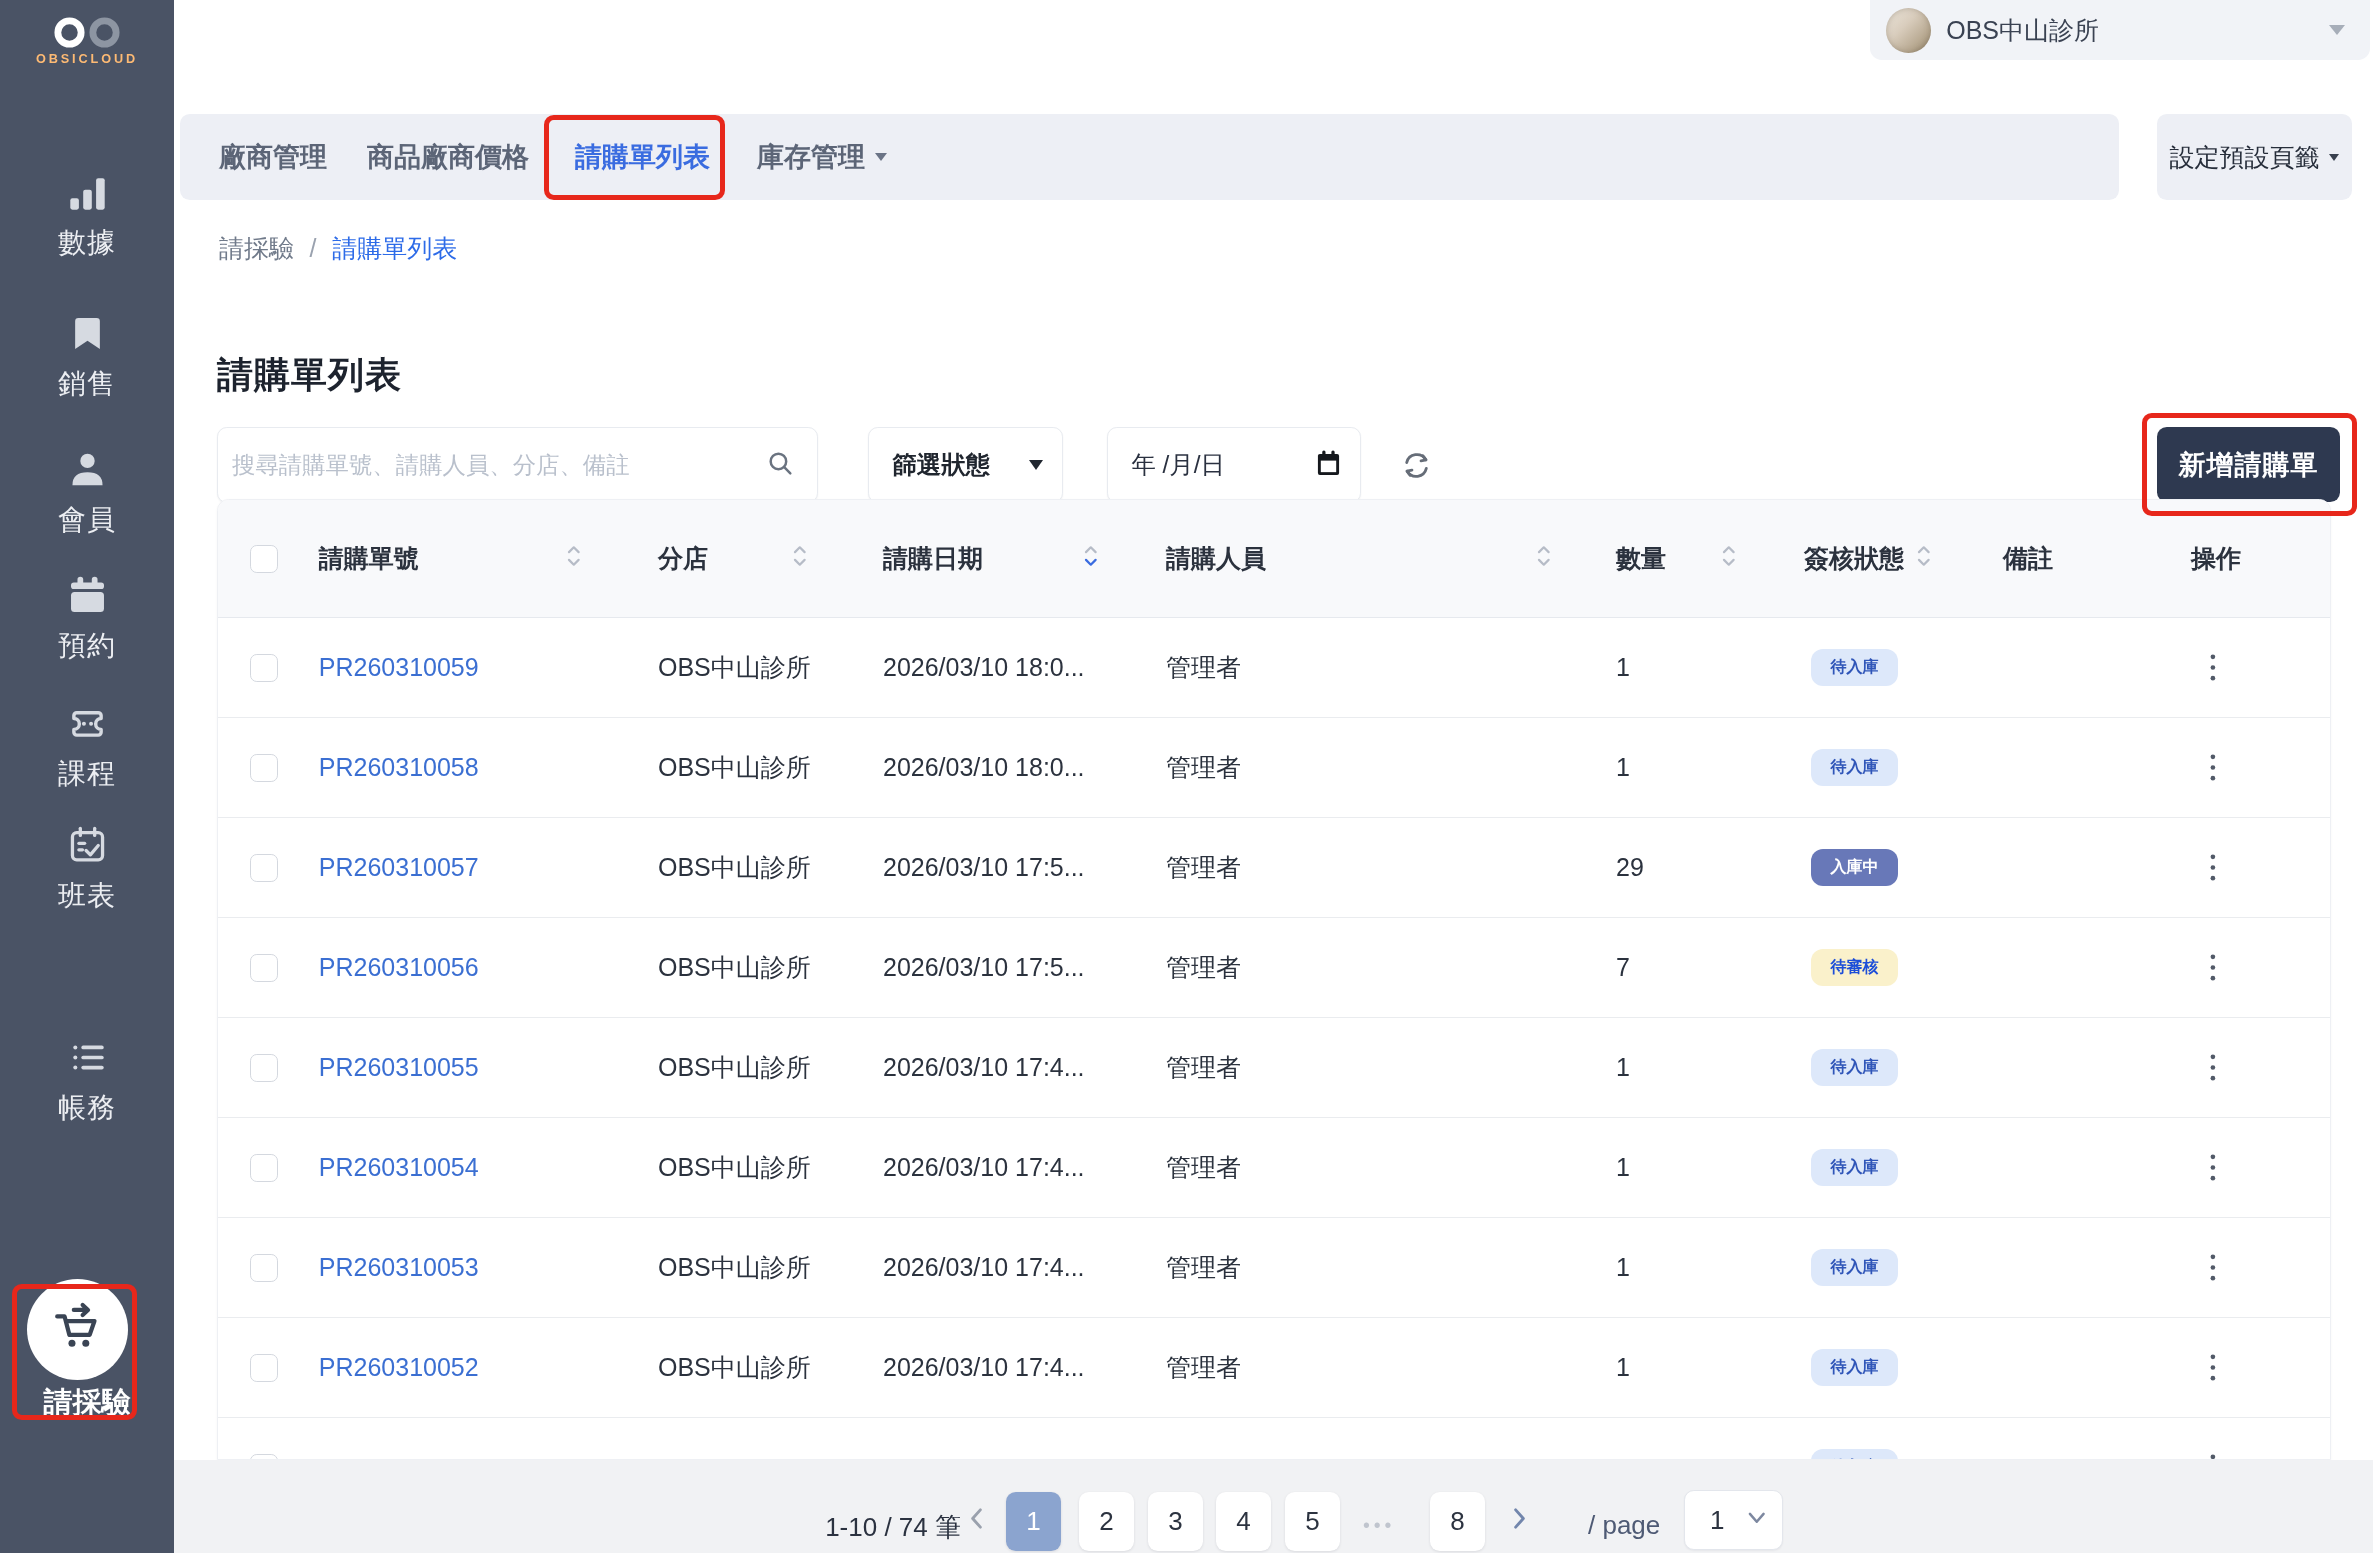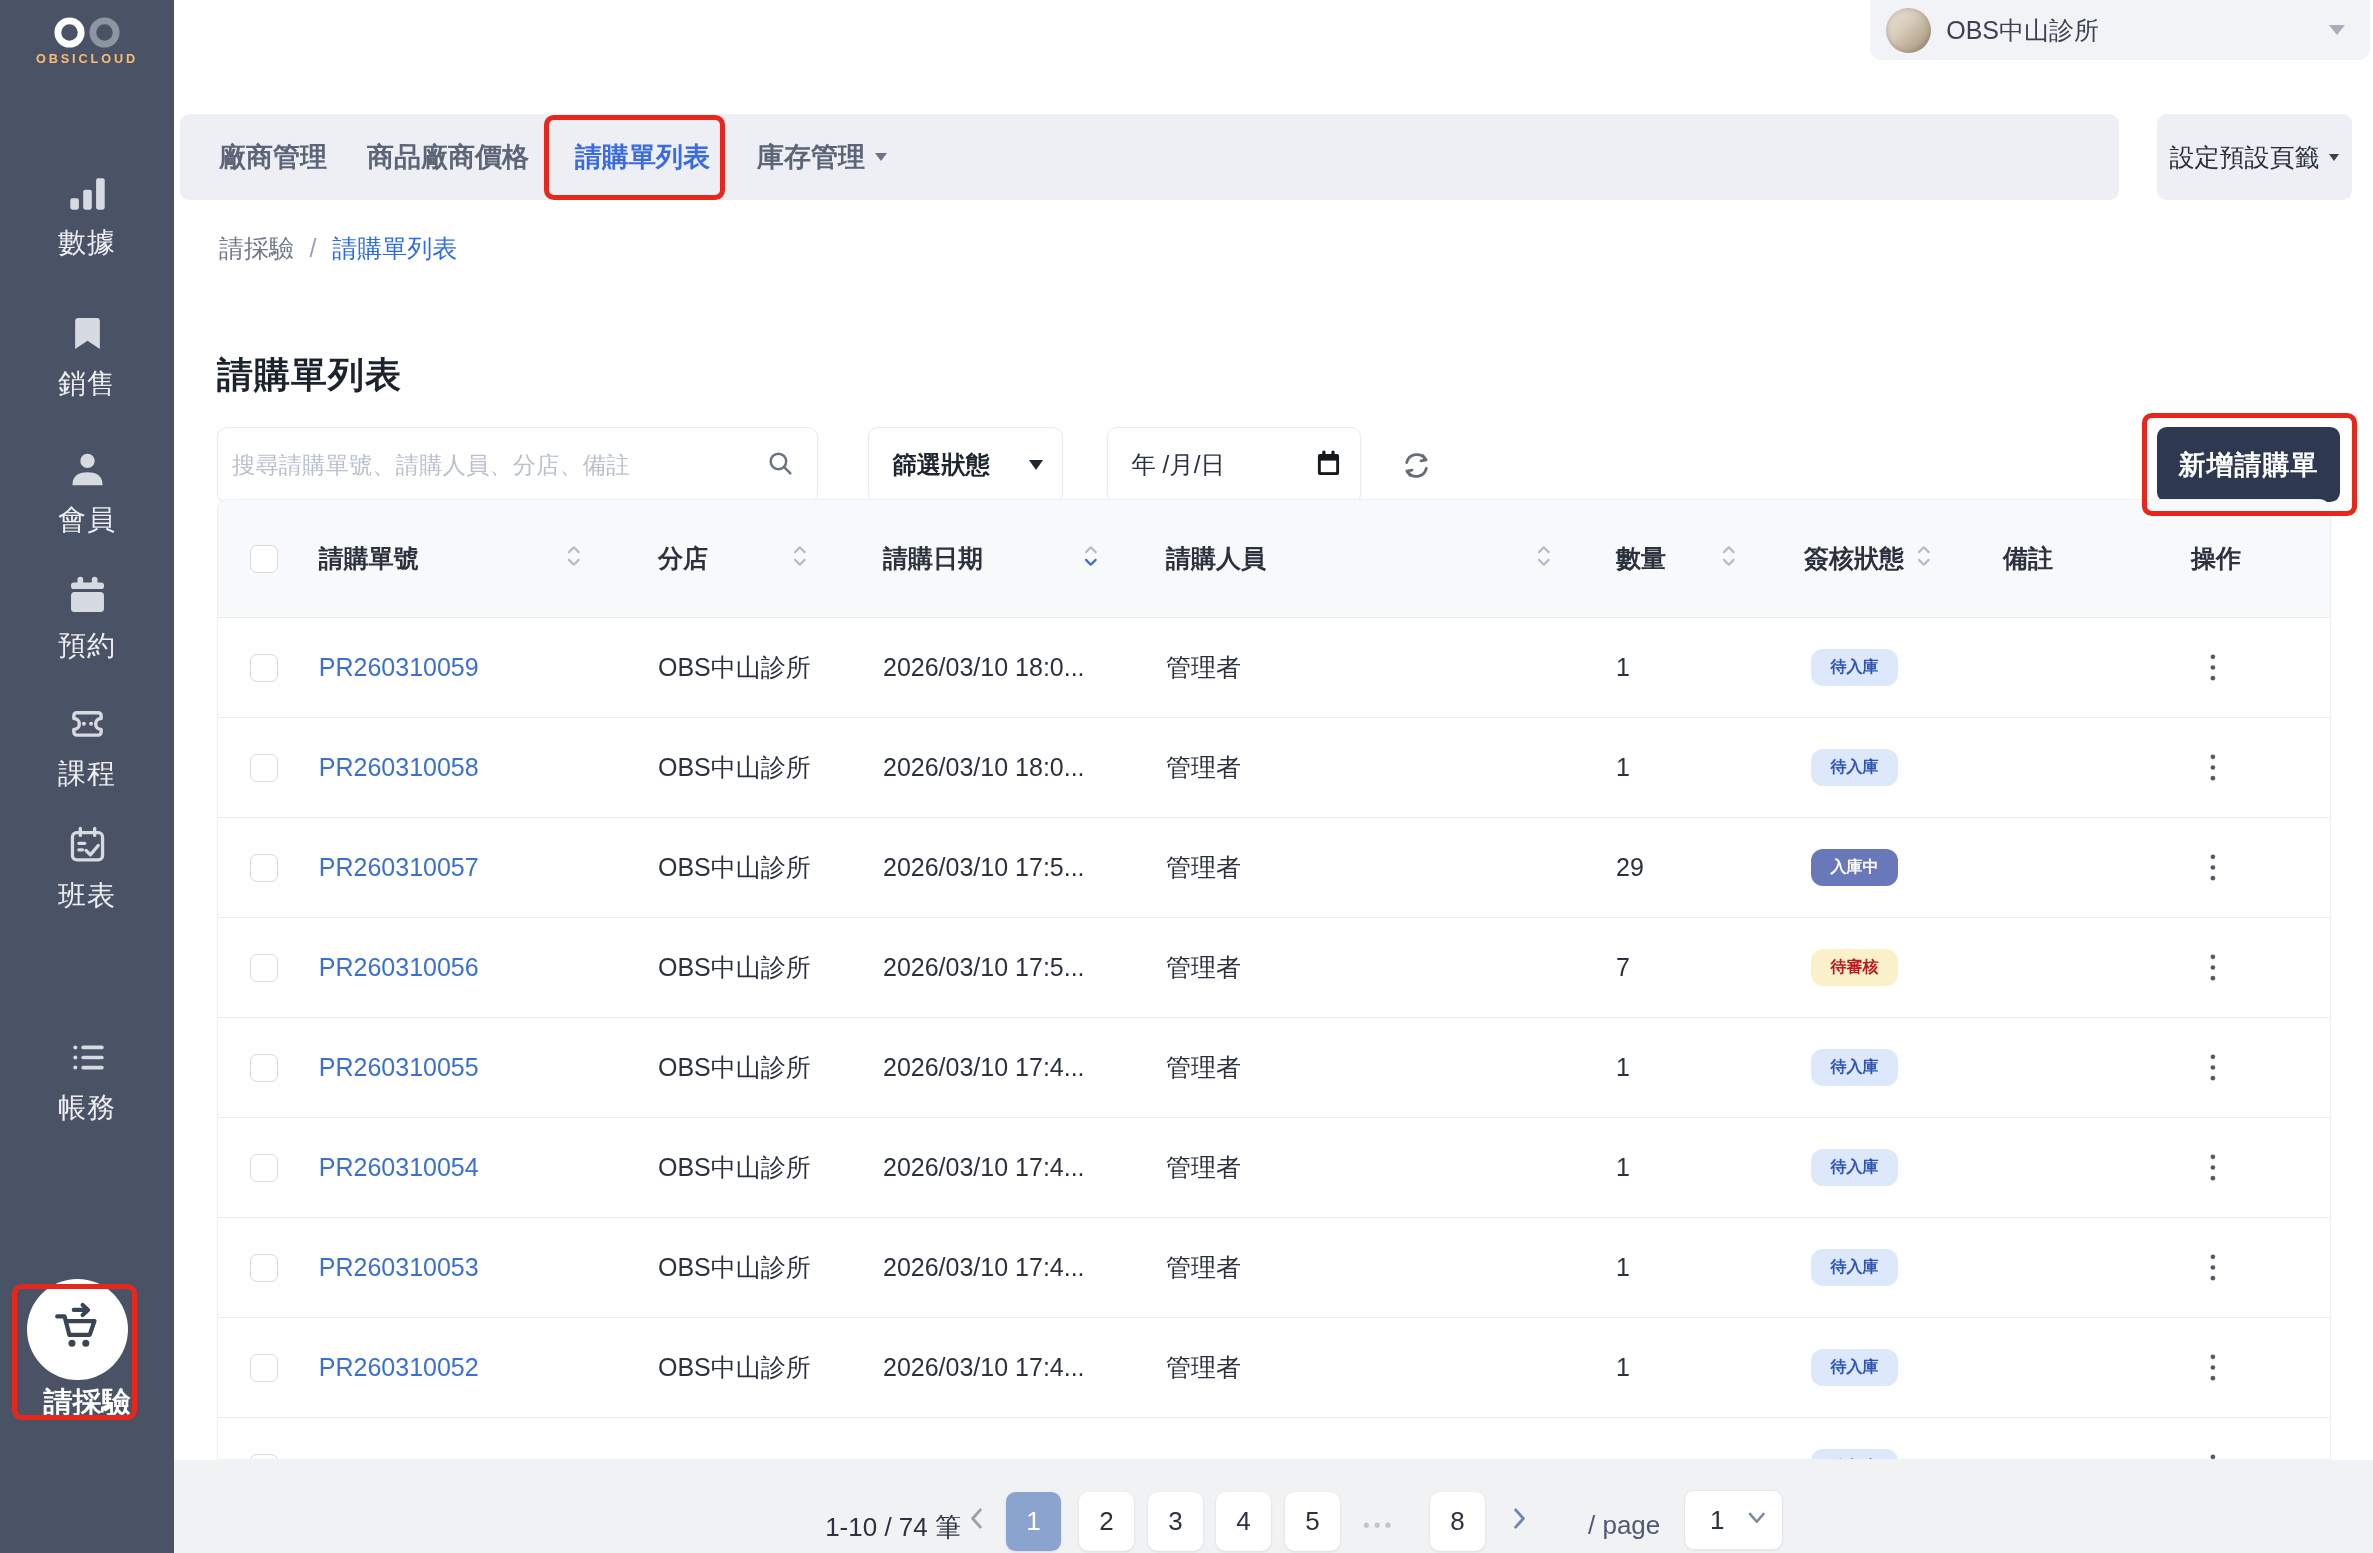--- a/index.html
+++ b/index.html
@@ -404,21 +404,21 @@
           <span class="checkbox"></span>
         </div>
     <div class="td c1p">
           <a class="row-link">PR260310056</a>
         </div>
     <div class="td c2p">OBS中山診所</div>
     <div class="td c3p">2026/03/10 17:5...</div>
     <div class="td c4p">管理者</div>
     <div class="td c5p">7</div>
     <div class="td c6cell">
-          <span class="badge" style="background: rgb(250, 241, 203); color: #b91c1c;">待審核</span>
+          <span class="badge" style="background: rgb(250, 241, 203); color: #1d4ed8;">待審核</span>
         </div>
     <div class="td c7p"></div>
     <div class="td c8cell">
       <button class="dots-btn">
         <svg width="9.8" height="33" viewBox="0 0 10 34">
               <circle cx="5" cy="6" r="2.4" fill="#525a68"></circle>
               <circle cx="5" cy="17" r="2.4" fill="#525a68"></circle>
               <circle cx="5" cy="28" r="2.4" fill="#525a68"></circle>
             </svg>
       </button>

